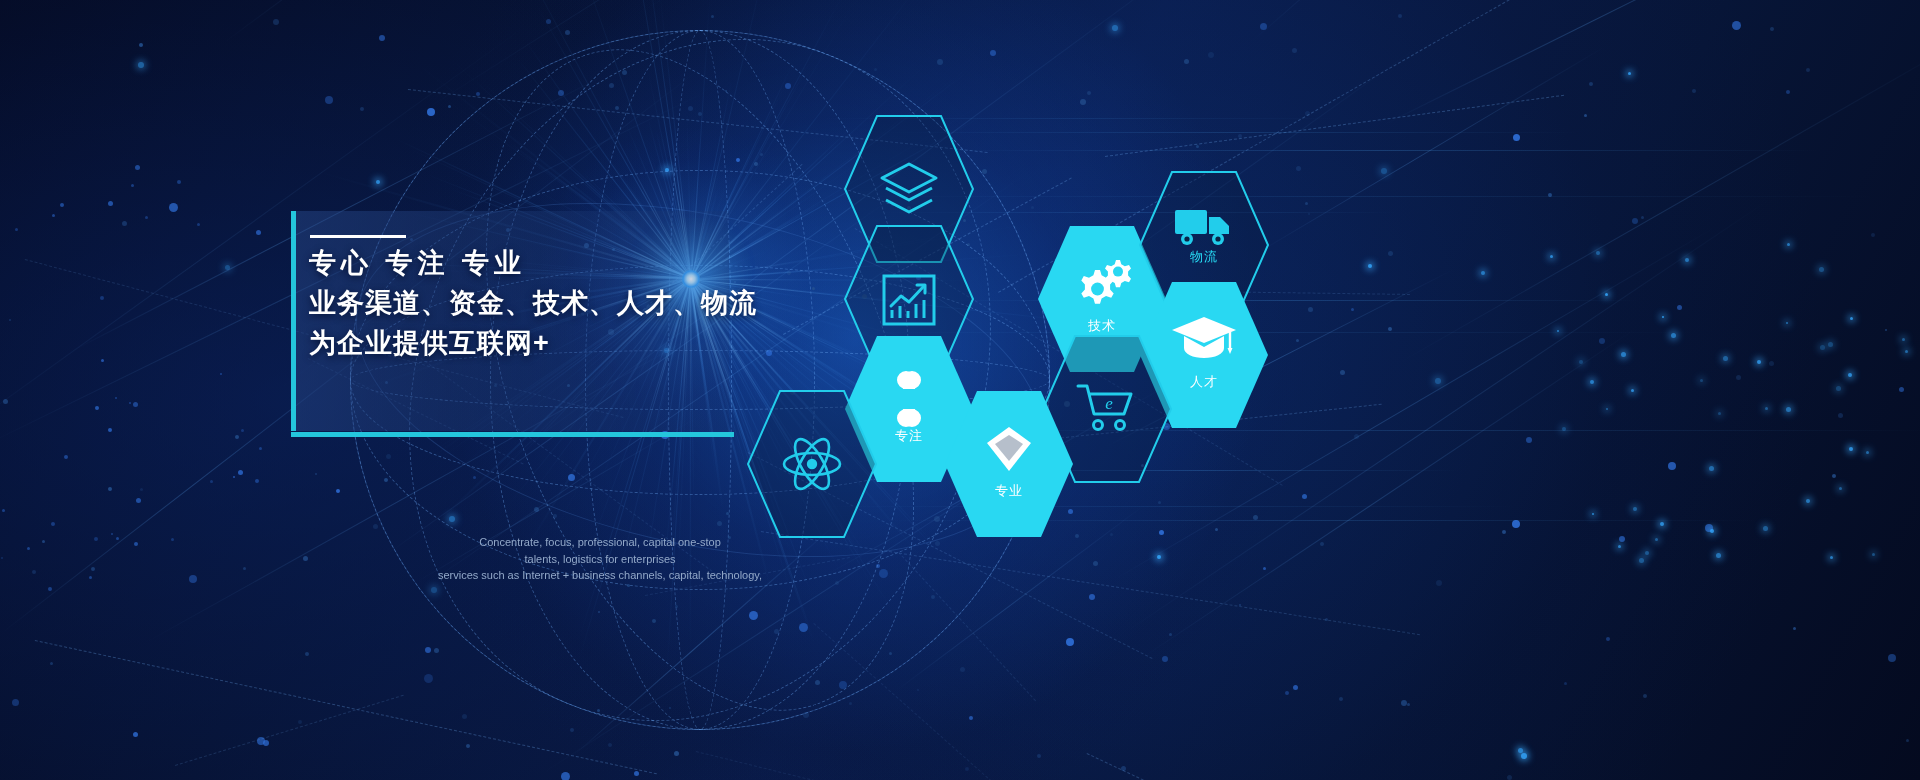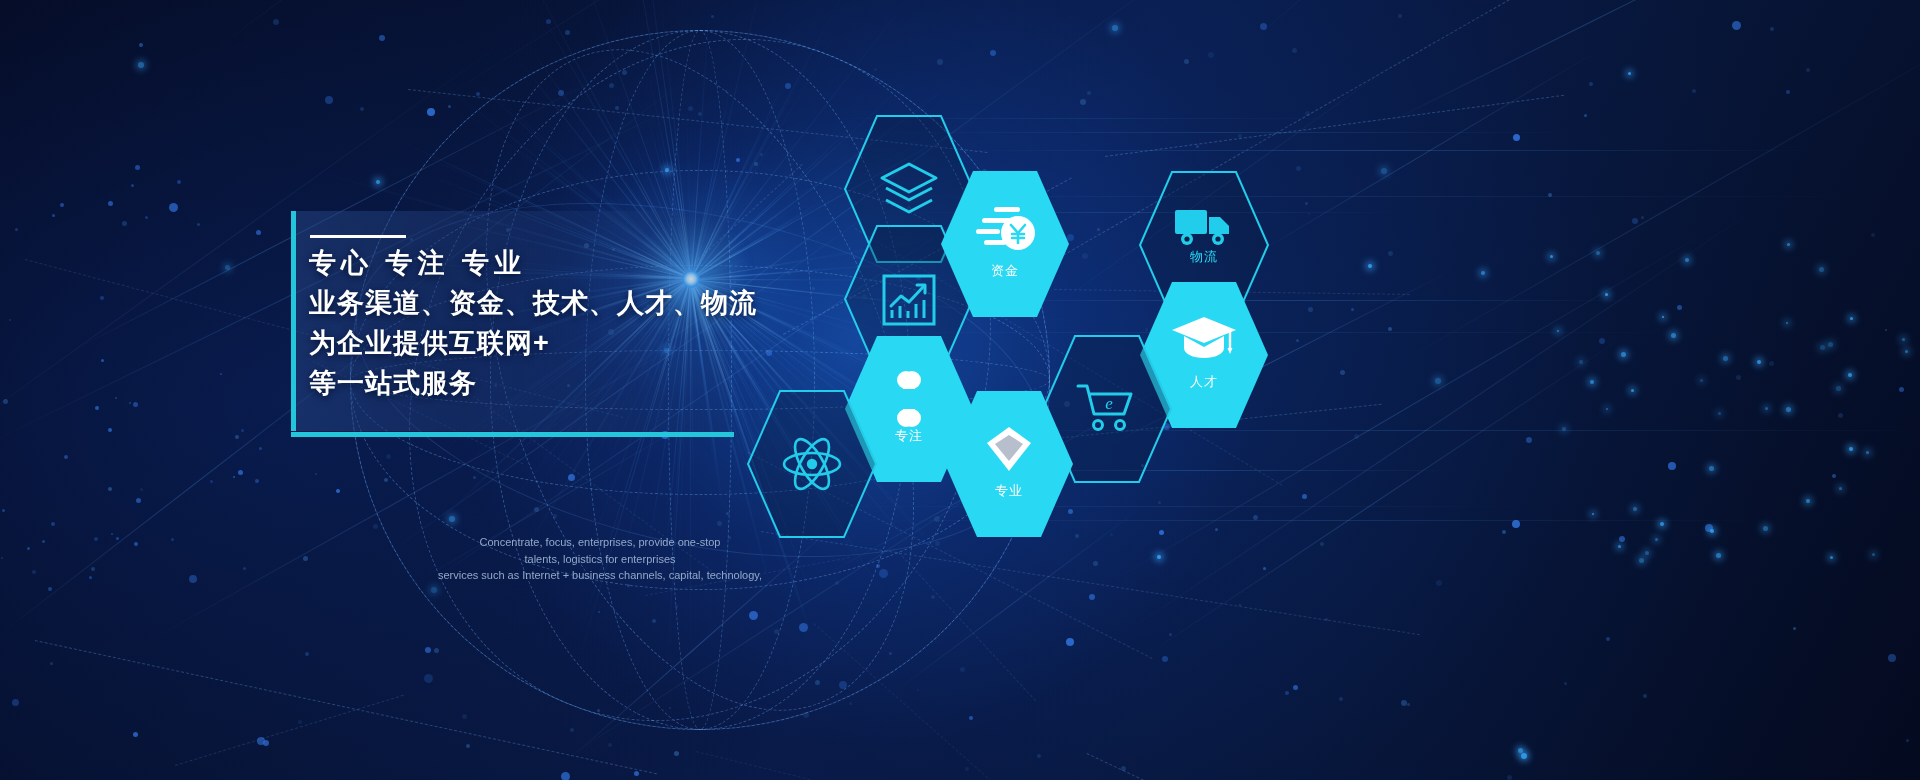--- a/index.html
+++ b/index.html
@@ -671,25 +671,24 @@
       <span class="strip" style="left:880px;top:520px;width:880px;opacity:0.53"></span>
     </div>
 
   <div class="text-card"></div>
   <div class="rule"></div>
 
   <div class="headline">
     <div class="l1">专心  专注  专业</div>
     <div>业务渠道、资金、技术、人才、物流</div>
     <div>为企业提供互联网+</div>
-    <div>等一站式服务</div>
   </div>
 
   <div class="subtitle">
-    <div>Concentrate, focus, enterprises, provide one-stop</div>
+    <div>Concentrate, focus, professional, capital one-stop</div>
     <div>talents, logistics for enterprises</div>
     <div>services such as Internet + business channels, capital, technology,</div>
   </div>
 
   <div class="layer" id="hexlayer">
       <div class="hex outline" style="left:845px;top:116px;width:128px;height:146px;">
         <div class="shape">
           <svg width="128" height="146">
             <polygon points="32,0 96,0 128,73 96,146 32,146 0,73" fill="rgba(10,30,66,0.34)" stroke="#22cdeb" stroke-width="2"></polygon>
           </svg>
@@ -718,45 +717,37 @@
               <polyline points="37,15 45,15 45,23" stroke-linecap="round" stroke-linejoin="round"></polyline>
               <line x1="12" y1="48" x2="12" y2="40"></line>
               <line x1="20" y1="48" x2="20" y2="36"></line>
               <line x1="28" y1="48" x2="28" y2="41"></line>
               <line x1="36" y1="48" x2="36" y2="34"></line>
               <line x1="44" y1="48" x2="44" y2="30"></line>
             </g>
           </svg>
         </div>
       </div>
-      <div class="hex filled" style="left:941px;top:171px;width:128px;height:146px;">
+      <div class="hex filled" style="left:1038px;top:226px;width:128px;height:146px;">
         <div class="shape">
           <svg width="128" height="146">
             <polygon points="32,0 96,0 128,73 96,146 32,146 0,73" fill="#29d8f2"></polygon>
           </svg>
         </div>
         <div class="ic" style="top:32px;">
-          <svg width="62" height="52" viewBox="0 0 62 52">
+          <svg width="62" height="56" viewBox="0 0 62 56">
             <g fill="#ffffff">
-              <rect x="20" y="4" width="26" height="5" rx="2.5"></rect>
-              <rect x="8" y="15" width="30" height="5" rx="2.5"></rect>
-              <rect x="2" y="26" width="24" height="5" rx="2.5"></rect>
-              <rect x="10" y="37" width="22" height="5" rx="2.5"></rect>
-              <circle cx="44" cy="30" r="17"></circle>
-            </g>
-            <g stroke="#29d8f2" stroke-width="2.6" stroke-linecap="round" fill="none">
-              <line x1="37" y1="22" x2="44" y2="30"></line>
-              <line x1="51" y1="22" x2="44" y2="30"></line>
-              <line x1="44" y1="30" x2="44" y2="40"></line>
-              <line x1="38" y1="31" x2="50" y2="31"></line>
-              <line x1="38" y1="35" x2="50" y2="35"></line>
-            </g>
-          </svg>
-        </div>
-        <div class="label" style="top:91px;">资金</div>
+              <path d="M24 12 l5 0 1.6 5.2 4.4 2.5 5.2-1.6 2.5 4.3-3.6 4 0 5 3.6 4-2.5 4.3-5.2-1.6-4.4 2.5-1.6 5.2-5 0-1.6-5.2-4.4-2.5-5.2 1.6-2.5-4.3 3.6-4 0-5-3.6-4 2.5-4.3 5.2 1.6 4.4-2.5z"></path>
+              <circle cx="26.5" cy="31" r="6.4" fill="#29d8f2"></circle>
+              <path d="M45 2 l4 0 1.3 4.2 3.5 2 4.2-1.3 2 3.5-2.9 3.2 0 4 2.9 3.2-2 3.5-4.2-1.3-3.5 2-1.3 4.2-4 0-1.3-4.2-3.5-2-4.2 1.3-2-3.5 2.9-3.2 0-4-2.9-3.2 2-3.5 4.2 1.3 3.5-2z"></path>
+              <circle cx="47" cy="13.6" r="5" fill="#29d8f2"></circle>
+            </g>
+          </svg>
+        </div>
+        <div class="label" style="top:91px;">技术</div>
       </div>
       <div class="hex outline" style="left:1140px;top:172px;width:128px;height:146px;">
         <div class="shape">
           <svg width="128" height="146">
             <polygon points="32,0 96,0 128,73 96,146 32,146 0,73" fill="rgba(10,30,66,0.34)" stroke="#22cdeb" stroke-width="2"></polygon>
           </svg>
         </div>
         <div class="ic" style="top:32px;">
           <svg width="62" height="46" viewBox="0 0 62 46">
             <g fill="#22cdeb">

